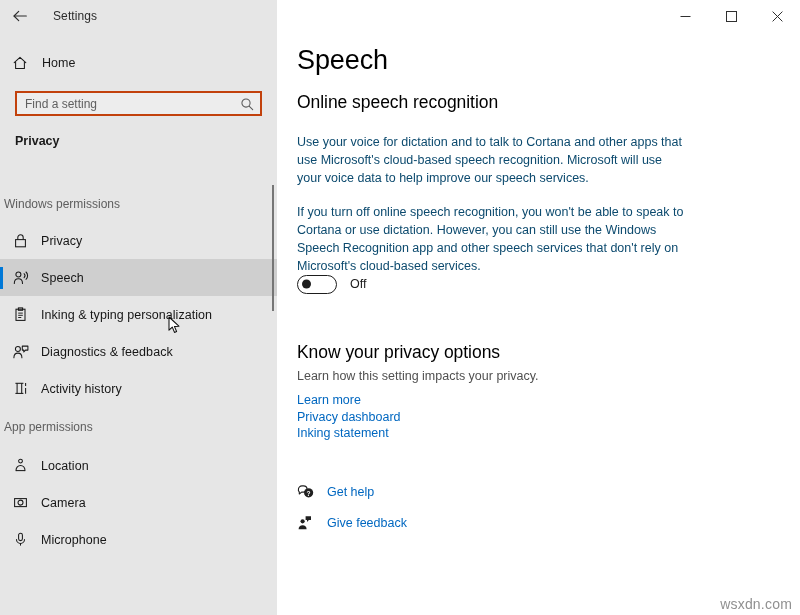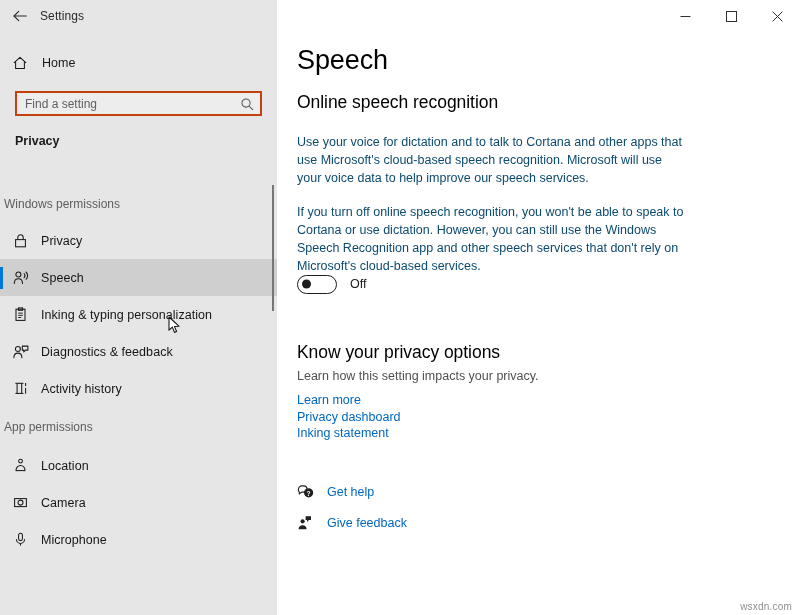--- a/index.html
+++ b/index.html
@@ -42,20 +42,21 @@
   }
   .back-btn {
     width: 40px; height: 32px;
     display: flex; align-items: center; justify-content: center;
     cursor: default;
   }
   .back-btn svg { display: block; }
   .app-title {
     font-size: 12px;
     color: #2b2b2b;
+    margin-left: 13px;
     letter-spacing: .1px;
     white-space: nowrap;
   }
   .window-controls {
     position: absolute;
     top: 0; right: 0;
     height: 32px;
     display: flex;
   }
   .wc-btn {
@@ -320,21 +321,21 @@
   }
   .footer-link-row .lbl {
     font-size: 12.5px;
     color: #0067c0;
   }
 
   .watermark {
     position: absolute;
     right: 8px;
     bottom: 3px;
-    font-size: 10px;
+    font-size: 14px;
     color: #909090;
     letter-spacing: .2px;
     margin-top: 33px;
   }
 
   
   .cursor {
     position: absolute;
     left: 168px;
     top: 316px;

